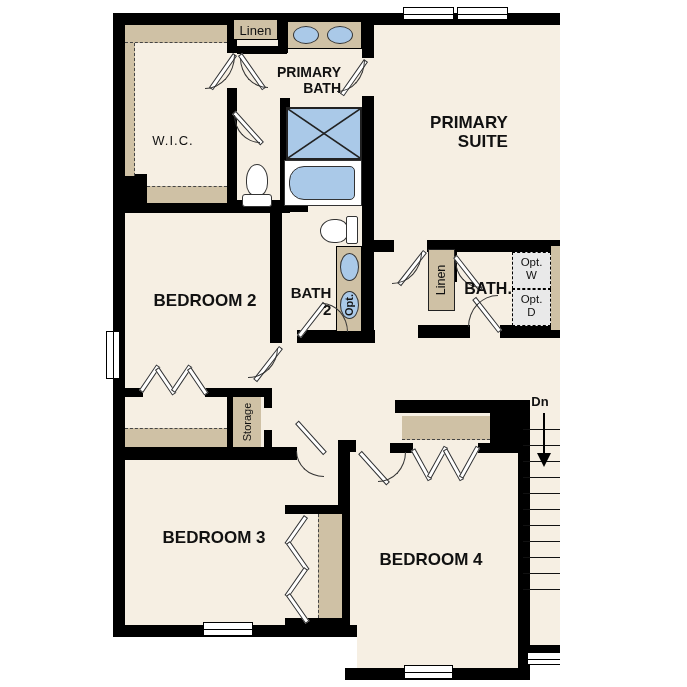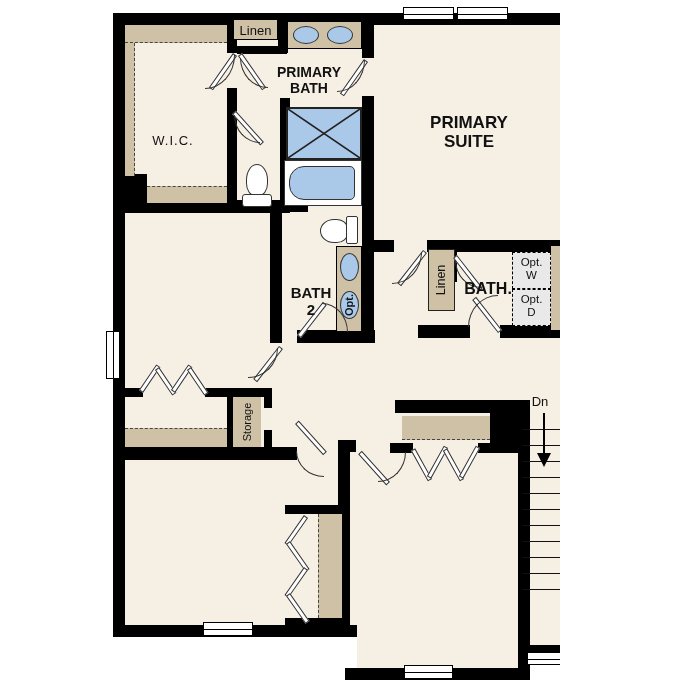--- a/index.html
+++ b/index.html
@@ -4,21 +4,21 @@
 <style>
   html,body{margin:0;padding:0;background:#fff;}
   #canvas{position:relative;width:560px;height:687px;background:#fff;overflow:hidden;
           font-family:"Liberation Sans",sans-serif;color:#111;}
   .abs{position:absolute;}
   .floor{background:var(--floor,#f6efe3);}
   .wall{background:var(--wall,#000);}
   .tan{background:var(--tan,#cfc1a5);}
   .lbl{position:absolute;transform:translate(-50%,-50%);font-weight:bold;color:#111;
        text-align:center;white-space:nowrap;}
-  .ml{white-space:pre-line;line-height:1.12;}
+  .ml{white-space:pre-line;line-height:1.12;text-align:right;}
   .vert{writing-mode:vertical-rl;transform:translate(-50%,-50%) rotate(180deg);}
   .win{position:absolute;background:#fff;border:1.3px solid #000;box-sizing:border-box;}
   .win .midh{position:absolute;left:0;right:0;top:50%;height:1px;background:#000;}
   .win .midv{position:absolute;top:0;bottom:0;left:50%;width:1px;background:#000;}
   .leaf{position:absolute;height:3px;background:#fff;border:1.3px solid #333;transform-origin:0 50%;}
   .arc{position:absolute;box-sizing:border-box;}
   .arc.bl{border-left:1.2px solid #333;border-bottom:1.2px solid #333;border-bottom-left-radius:100%;}
   .arc.br{border-right:1.2px solid #333;border-bottom:1.2px solid #333;border-bottom-right-radius:100%;}
   .arc.tl{border-left:1.2px solid #333;border-top:1.2px solid #333;border-top-left-radius:100%;}
   .arc.tr{border-right:1.2px solid #333;border-top:1.2px solid #333;border-top-right-radius:100%;}
@@ -202,24 +202,27 @@
       <div class="step" style="top: 80px;"></div>
       <div class="step" style="top: 96px;"></div>
       <div class="step" style="top: 112px;"></div>
       <div class="step" style="top: 128px;"></div>
       <div class="step" style="top: 144px;"></div>
       <div class="step" style="top: 160px;"></div>
       <div class="step" style="top: 176px;"></div>
     </div>
   <div class="abs" style="left:543px;top:413px;width:2px;height:42px;background:#000;"></div>
   <div class="abs" style="left:537px;top:453px;width:0;height:0;border-left:7px solid transparent;border-right:7px solid transparent;border-top:14px solid #000;"></div>
-  <div class="lbl" style="left:540px;top:401px;font-weight:normal;font-size:13px;">Dn</div>
+  <div class="lbl" style="left:540px;top:401px;font-weight:bold;font-size:13px;">Dn</div>
 
   <div class="lbl" style="left:173px;top:140px;font-weight:normal;font-size:13px;letter-spacing:1px;">W.I.C.</div>
   <div class="lbl ml" style="left:309px;top:81px;font-size:14px;">PRIMARY
 BATH</div>
   <div class="lbl ml" style="left:469px;top:132px;font-size:17px;">PRIMARY
 SUITE</div>
+  <div class="lbl" style="left:205px;top:301px;font-size:17px;">BEDROOM 2</div>
   <div class="lbl ml" style="left:311px;top:302px;font-size:15px;">BATH
 2</div>
   <div class="lbl" style="left:488px;top:289px;font-size:16px;">BATH.</div>
+  <div class="lbl" style="left:214px;top:538px;font-size:17px;">BEDROOM 3</div>
+  <div class="lbl" style="left:431px;top:560px;font-size:17px;">BEDROOM 4</div>
 
 </div>
 
 </body></html>

